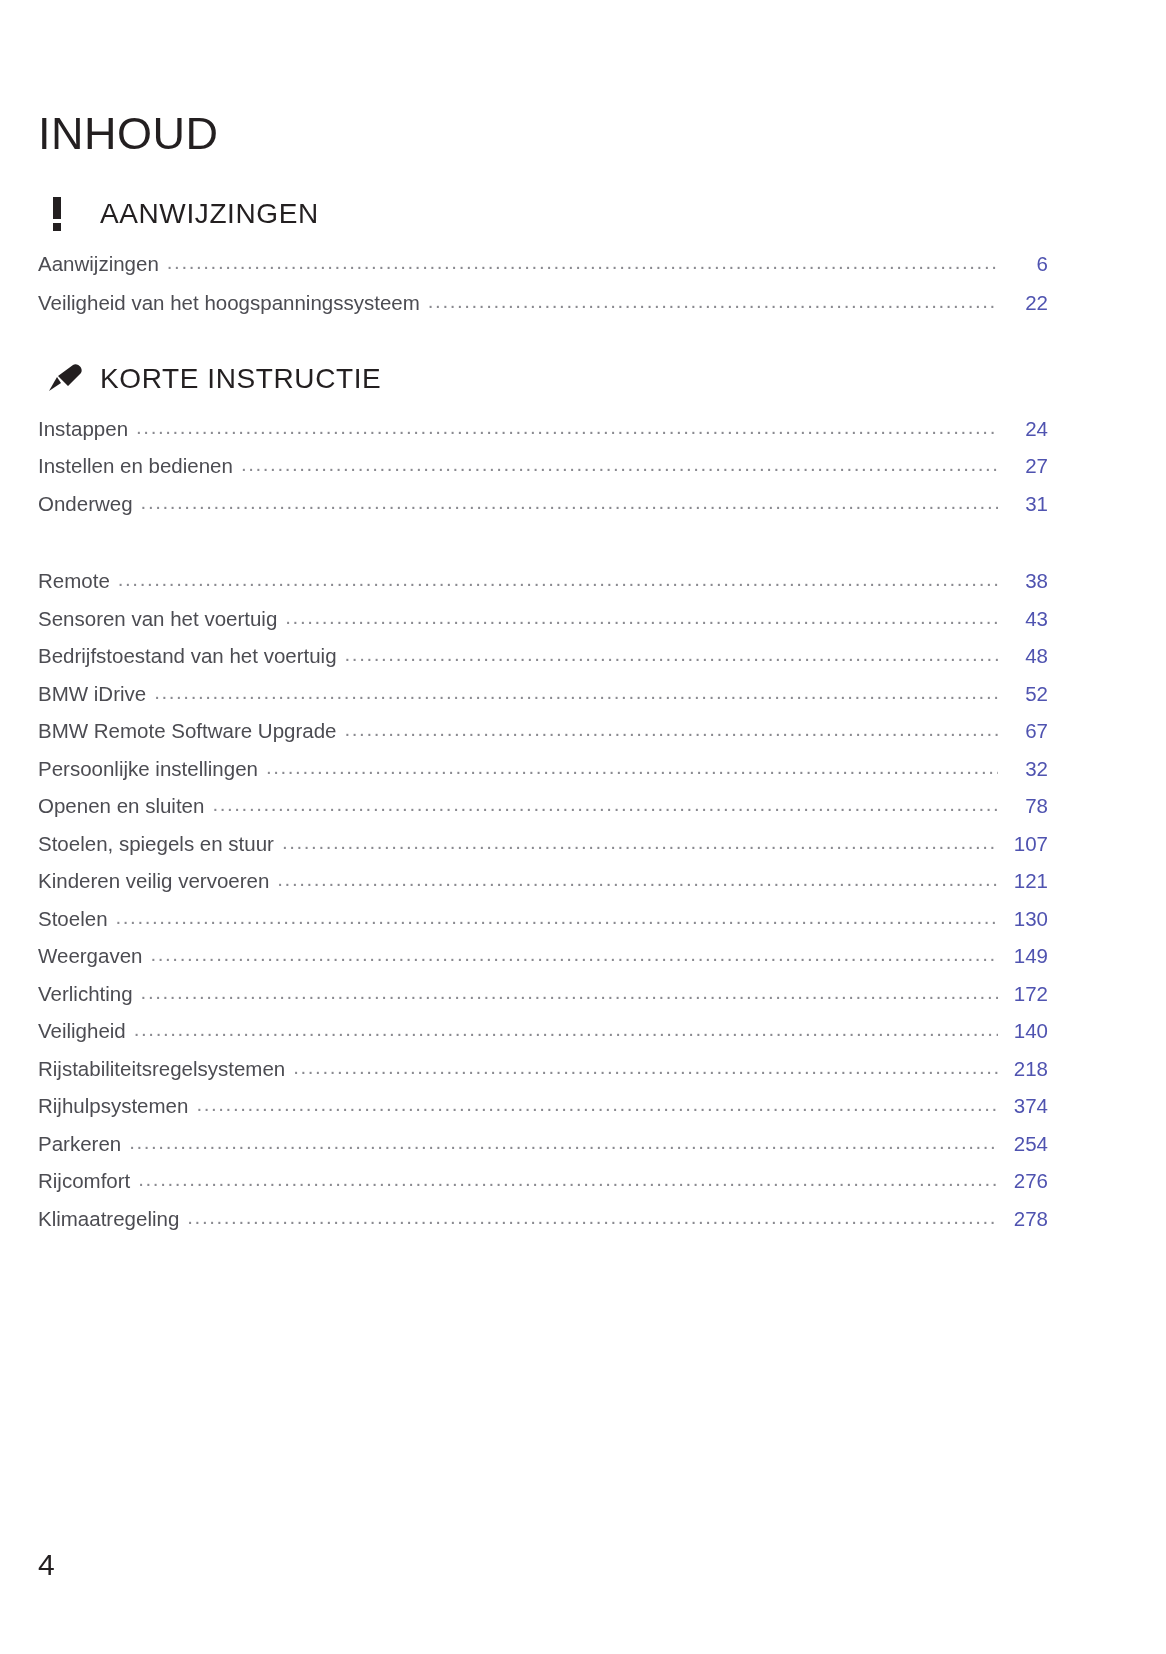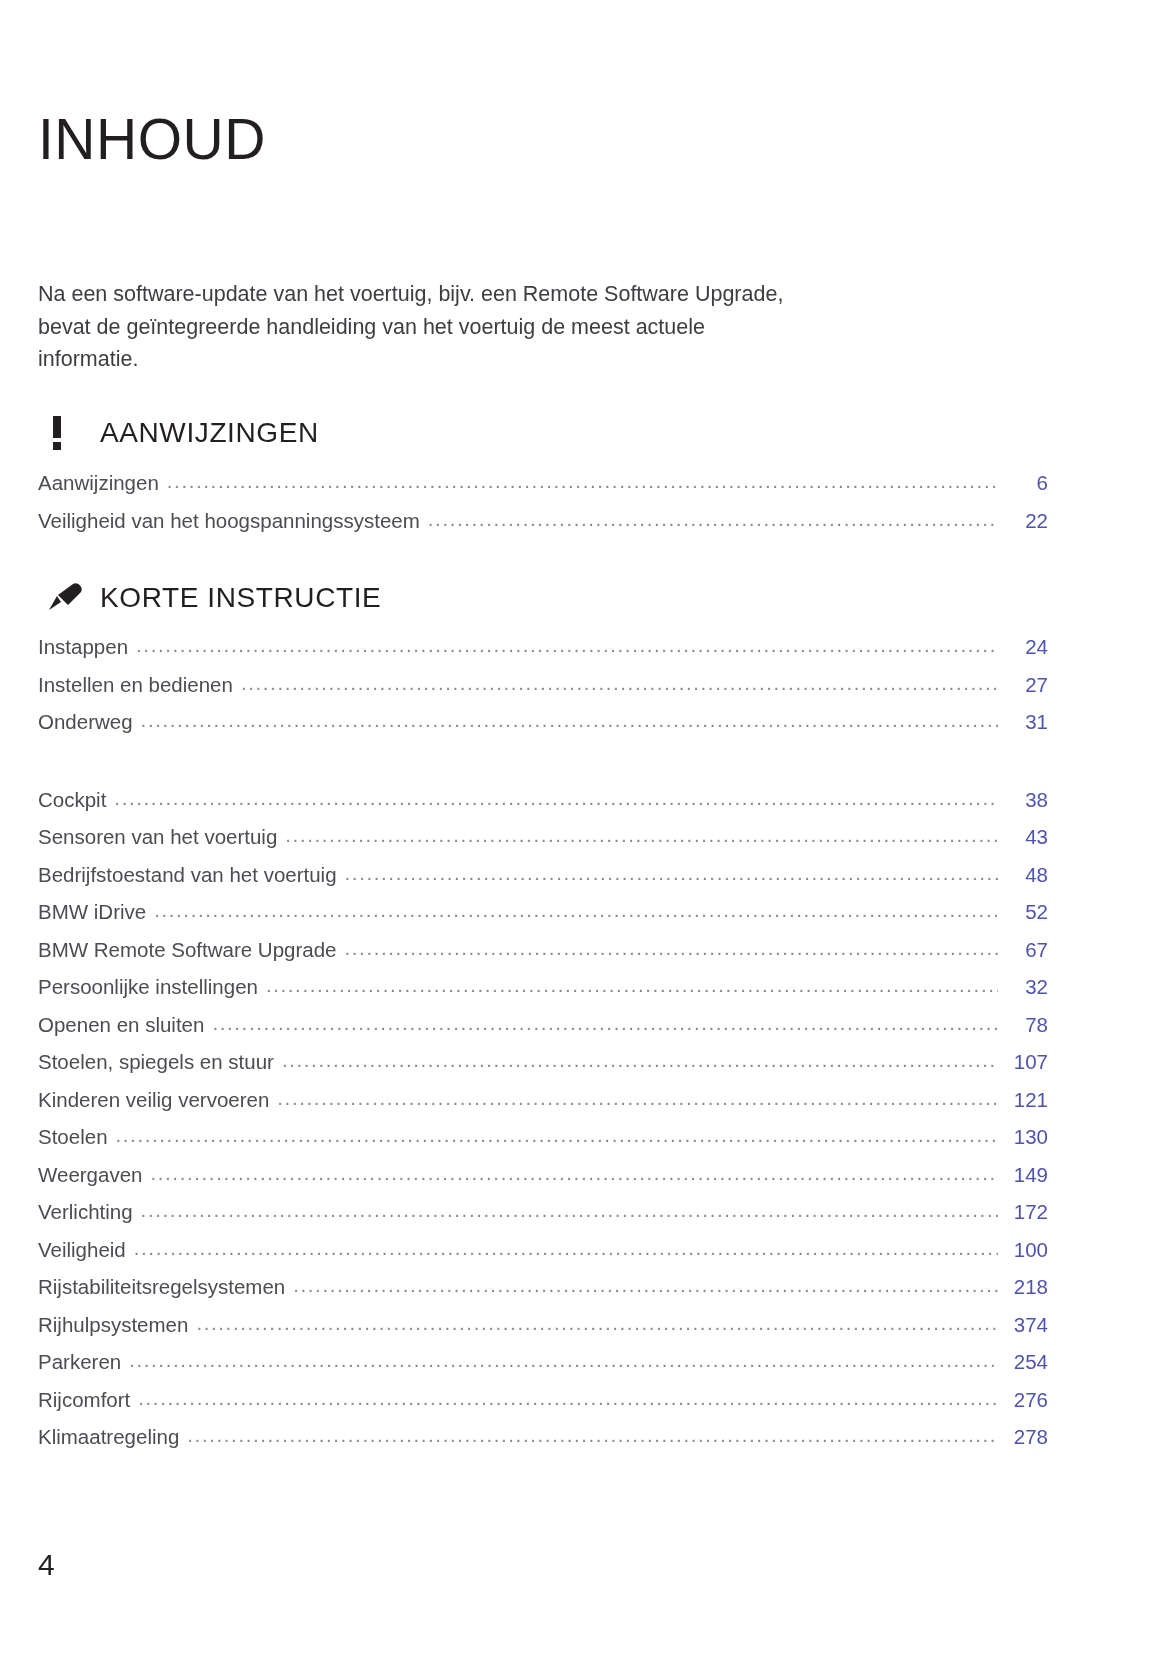--- a/index.html
+++ b/index.html
@@ -21,21 +21,21 @@
     width: 1166px;
     height: 1654px;
     box-sizing: border-box;
     padding: 110px 118px 0 38px;
   }
   .content {
     margin-left: 0;
     padding-left: 0;
   }
   h1.page-title {
-    font-size: 57px;
+    font-size: 45px;
     font-weight: 400;
     letter-spacing: 0.5px;
     margin: 0 0 4px 0;
     padding-left: 0;
     color: #231f20;
     line-height: 1.05;
   }
   .intro {
     margin-top: 108px;
     font-size: 21.5px;
@@ -116,21 +116,20 @@
   .icn { display:block; }
 </style>
 </head>
 <body>
 
 <div class="page">
   <div class="content">
 
     <h1 class="page-title">INHOUD</h1>
 
-    <p class="intro">Na een software-update van het voertuig, bijv. een Remote Software Upgrade, bevat de geïntegreerde handleiding van het voertuig de meest actuele informatie.</p>
 
     <div class="section section-aanw">
       <div class="section-head">
         <span class="section-icon">
           <svg class="icn" width="22" height="34" viewBox="0 0 22 34">
             <rect x="7" y="0" width="8" height="22" fill="#231f20"></rect>
             <rect x="7" y="26" width="8" height="8" fill="#231f20"></rect>
           </svg>
         </span>
         <span class="section-title">AANWIJZINGEN</span>
@@ -174,21 +173,21 @@
           <span class="toc-label">Onderweg</span>
           <span class="toc-dots">.....................................................................................................................................................</span>
           <span class="toc-page">31</span>
         </li>
       </ul>
     </div>
 
     <div class="section">
       <ul class="toc-list">
         <li class="toc-row">
-          <span class="toc-label">Cockpit</span>
+          <span class="toc-label">Remote</span>
           <span class="toc-dots">.....................................................................................................................................................</span>
           <span class="toc-page">38</span>
         </li>
         <li class="toc-row">
           <span class="toc-label">Sensoren van het voertuig</span>
           <span class="toc-dots">.....................................................................................................................................................</span>
           <span class="toc-page">43</span>
         </li>
         <li class="toc-row">
           <span class="toc-label">Bedrijfstoestand van het voertuig</span>
@@ -236,21 +235,21 @@
           <span class="toc-page">149</span>
         </li>
         <li class="toc-row">
           <span class="toc-label">Verlichting</span>
           <span class="toc-dots">.....................................................................................................................................................</span>
           <span class="toc-page">172</span>
         </li>
         <li class="toc-row">
           <span class="toc-label">Veiligheid</span>
           <span class="toc-dots">.....................................................................................................................................................</span>
-          <span class="toc-page">100</span>
+          <span class="toc-page">140</span>
         </li>
         <li class="toc-row">
           <span class="toc-label">Rijstabiliteitsregelsystemen</span>
           <span class="toc-dots">.....................................................................................................................................................</span>
           <span class="toc-page">218</span>
         </li>
         <li class="toc-row">
           <span class="toc-label">Rijhulpsystemen</span>
           <span class="toc-dots">.....................................................................................................................................................</span>
           <span class="toc-page">374</span>

